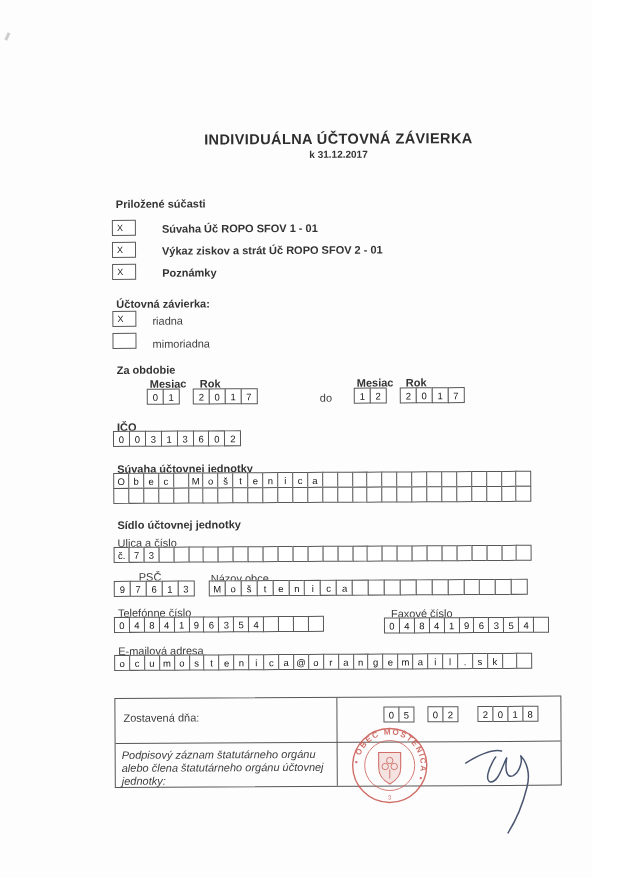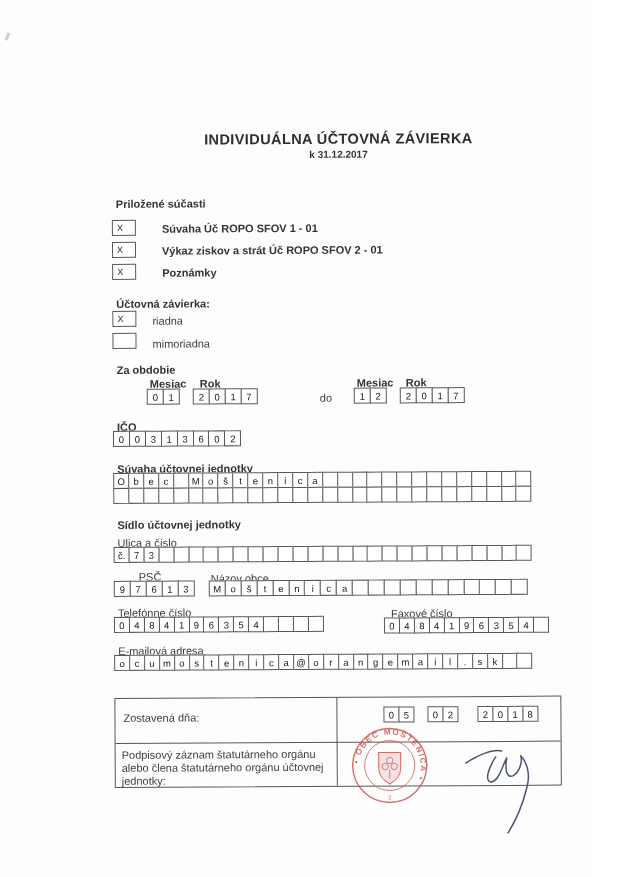--- a/index.html
+++ b/index.html
@@ -308,21 +308,21 @@
       <div class="grid" style="left:312px;top:9px;">
           <span class="cell">0</span>
           <span class="cell">2</span>
         </div>
       <div class="grid" style="left:362px;top:9px;">
           <span class="cell">2</span>
           <span class="cell">0</span>
           <span class="cell">1</span>
           <span class="cell">8</span>
         </div>
-      <div class="lbl podpis" style="left:6px;top:50px;">Podpisový záznam štatutárneho orgánu alebo člena štatutárneho orgánu účtovnej jednotky:</div>
+      <div class="lbl podpis" style="left:6px;top:50px;font-style:italic;">Podpisový záznam štatutárneho orgánu alebo člena štatutárneho orgánu účtovnej jednotky:</div>
     </div>
 
     <svg class="stamp" width="82" height="86" viewBox="0 0 82 86">
       <defs>
         <path id="ringPath" d="M 10,42 a 31,31 0 1 1 62,0 a 31,31 0 1 1 -62,0"></path>
       </defs>
       <circle cx="41" cy="42" r="37" fill="none" stroke="#c8554d" stroke-width="1.4"></circle>
       <circle cx="41" cy="42" r="25" fill="none" stroke="#c8554d" stroke-width="0.9"></circle>
       <text font-size="8" font-weight="bold" letter-spacing="1.5" fill="#c8554d" font-family="Liberation Sans, sans-serif">
         <textPath href="#ringPath" startOffset="2">• OBEC MOŠTENICA •</textPath>

